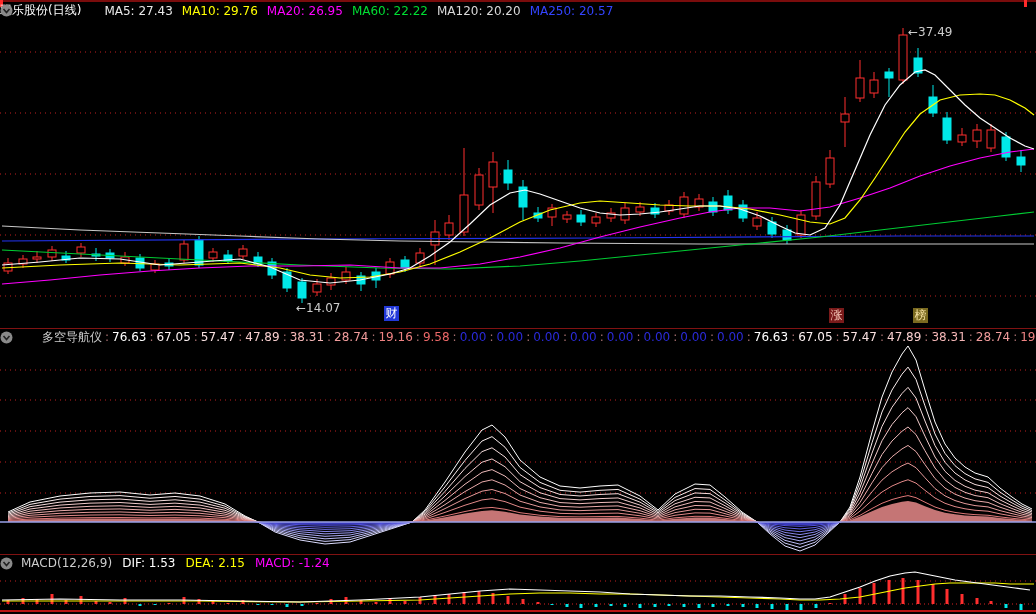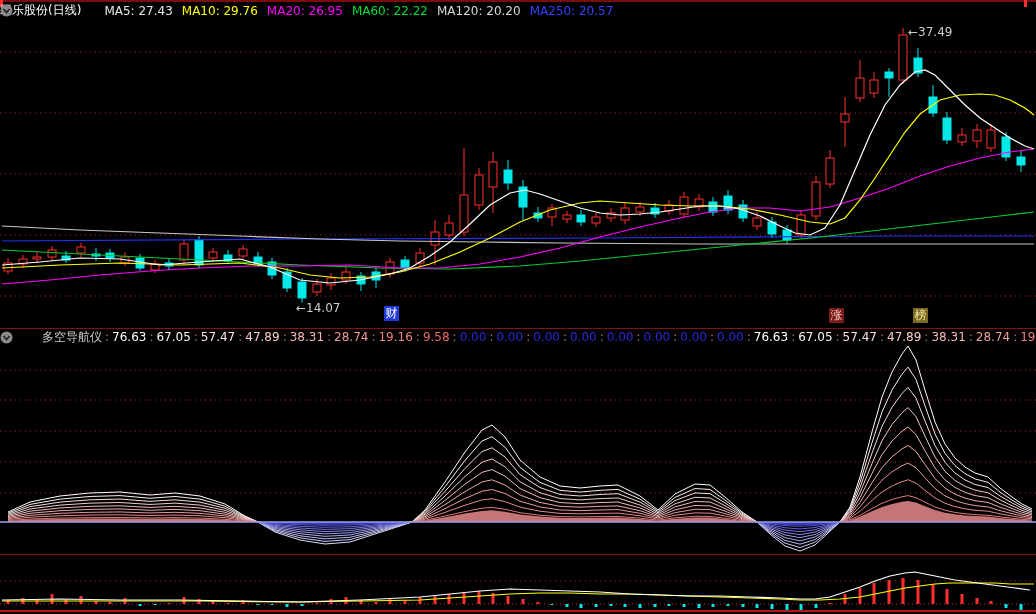--- a/index.html
+++ b/index.html
@@ -327,14 +327,26 @@
     <span class="chev">
       <svg width="13" height="13">
           <circle cx="6.5" cy="6.5" r="6" fill="#8a8a8a"></circle>
           <polyline points="3.5,5 6.5,8.5 9.5,5" fill="none" stroke="#222" stroke-width="1.6"></polyline>
         </svg>
     </span>
     <span style="color:#cccccc;">多空导航仪</span>
     <span id="dk-values"><span class="sep">:</span><span style="color: rgb(255, 255, 255);">76.63</span><span class="sep">:</span><span style="color: rgb(253, 242, 242);">67.05</span><span class="sep">:</span><span style="color: rgb(250, 226, 226);">57.47</span><span class="sep">:</span><span style="color: rgb(247, 206, 206);">47.89</span><span class="sep">:</span><span style="color: rgb(244, 182, 182);">38.31</span><span class="sep">:</span><span style="color: rgb(241, 156, 156);">28.74</span><span class="sep">:</span><span style="color: rgb(238, 130, 130);">19.16</span><span class="sep">:</span><span style="color: rgb(235, 104, 104);">9.58</span><span class="sep">:</span><span style="color: rgb(42, 42, 216);">0.00</span><span class="sep">:</span><span style="color: rgb(42, 42, 216);">0.00</span><span class="sep">:</span><span style="color: rgb(42, 42, 216);">0.00</span><span class="sep">:</span><span style="color: rgb(42, 42, 216);">0.00</span><span class="sep">:</span><span style="color: rgb(42, 42, 216);">0.00</span><span class="sep">:</span><span style="color: rgb(42, 42, 216);">0.00</span><span class="sep">:</span><span style="color: rgb(42, 42, 216);">0.00</span><span class="sep">:</span><span style="color: rgb(42, 42, 216);">0.00</span><span class="sep">:</span><span style="color: rgb(255, 255, 255);">76.63</span><span class="sep">:</span><span style="color: rgb(253, 242, 242);">67.05</span><span class="sep">:</span><span style="color: rgb(250, 226, 226);">57.47</span><span class="sep">:</span><span style="color: rgb(247, 206, 206);">47.89</span><span class="sep">:</span><span style="color: rgb(244, 182, 182);">38.31</span><span class="sep">:</span><span style="color: rgb(241, 156, 156);">28.74</span><span class="sep">:</span><span style="color: rgb(238, 130, 130);">19.16</span></span>
   </div>
 
+  <div id="macd-row" class="row" style="z-index:7;">
+    <span class="chev">
+      <svg width="13" height="13">
+          <circle cx="6.5" cy="6.5" r="6" fill="#8a8a8a"></circle>
+          <polyline points="3.5,5 6.5,8.5 9.5,5" fill="none" stroke="#222" stroke-width="1.6"></polyline>
+        </svg>
+    </span>
+    <span style="color:#cccccc;margin-right:10px;">MACD(12,26,9)</span>
+    <span id="dif-span" style="margin-right: 10px; color: rgb(255, 255, 255);">DIF: 1.53</span>
+    <span id="dea-span" style="margin-right: 10px; color: rgb(255, 255, 0);">DEA: 2.15</span>
+    <span id="macd-span" style="color: rgb(255, 0, 255);">MACD: -1.24</span>
+  </div>
 
 </div>
 
 </body></html>

